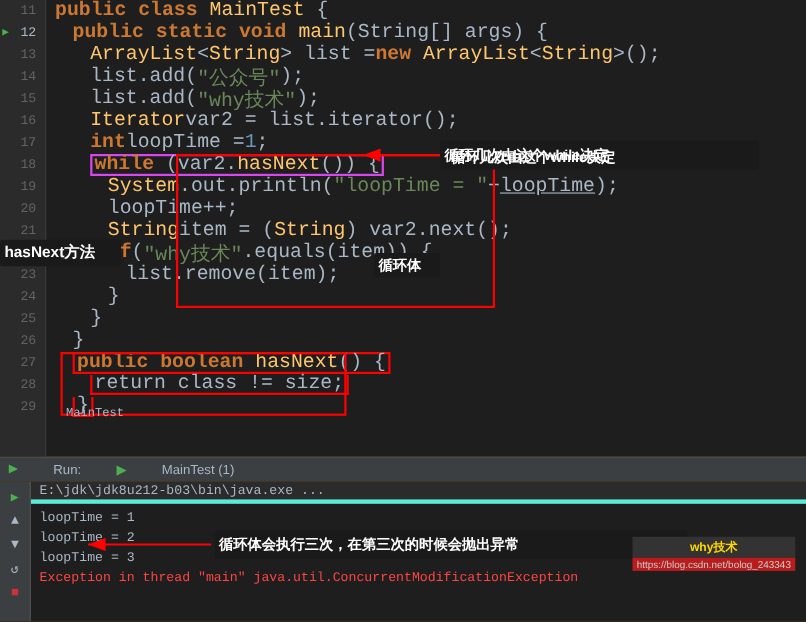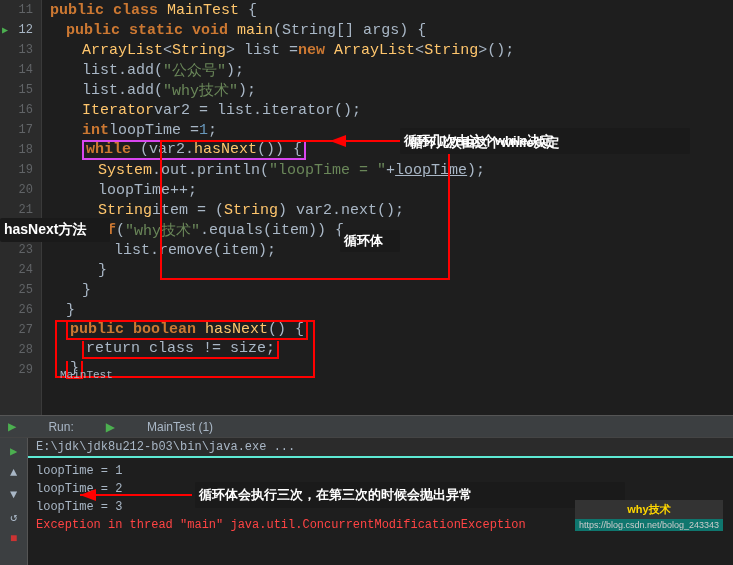--- a/index.html
+++ b/index.html
@@ -68,21 +68,21 @@
       flex: 1;
       padding: 0 8px;
       overflow: hidden;
       position: relative;
     }
 
     .code-line {
       height: 20px;
       display: flex;
       align-items: center;
-      font-size: 15px;
+      font-size: 18px;
       white-space: nowrap;
       color: #a9b7c6;
     }
 
     
     .kw { color: #cc7832; font-weight: bold; }
     .cls { color: #ffc66d; }
     .method { color: #ffc66d; }
     .str { color: #6a8759; }
     .num { color: #6897bb; }
@@ -171,56 +171,56 @@
 
     .console-path {
       color: #a9b7c6;
       font-size: 12px;
       height: 20px;
       display: flex;
       align-items: center;
       background: #2b2b2b;
       padding: 0 8px;
       margin-left: 28px;
-      border-bottom: 2px solid #5eead4;
+      border-bottom: 4px solid #5eead4;
     }
 
     
     .callout-box {
       position: absolute;
       background: transparent;
       color: white;
       font-size: 14px;
       font-family: 'Microsoft YaHei', SimHei, sans-serif;
       font-weight: bold;
       z-index: 20;
       pointer-events: none;
     }
 
     
     .watermark {
       position: absolute;
-      bottom: 34px;
+      bottom: 46px;
       right: 10px;
       z-index: 15;
       pointer-events: none;
     }
 
     .watermark-top {
       background: #333;
       color: #ffd700;
       font-size: 11px;
       font-family: Arial, sans-serif;
       padding: 2px 6px;
       text-align: center;
       font-weight: bold;
     }
 
     .watermark-bottom {
-      background: #0f766e;
+      background: #b91c1c;
       color: #ccc;
       font-size: 9px;
       font-family: Arial, sans-serif;
       padding: 1px 4px;
       text-align: center;
     }
 
     .indent-1 { padding-left: 16px; }
     .indent-2 { padding-left: 32px; }
     .indent-3 { padding-left: 48px; }

